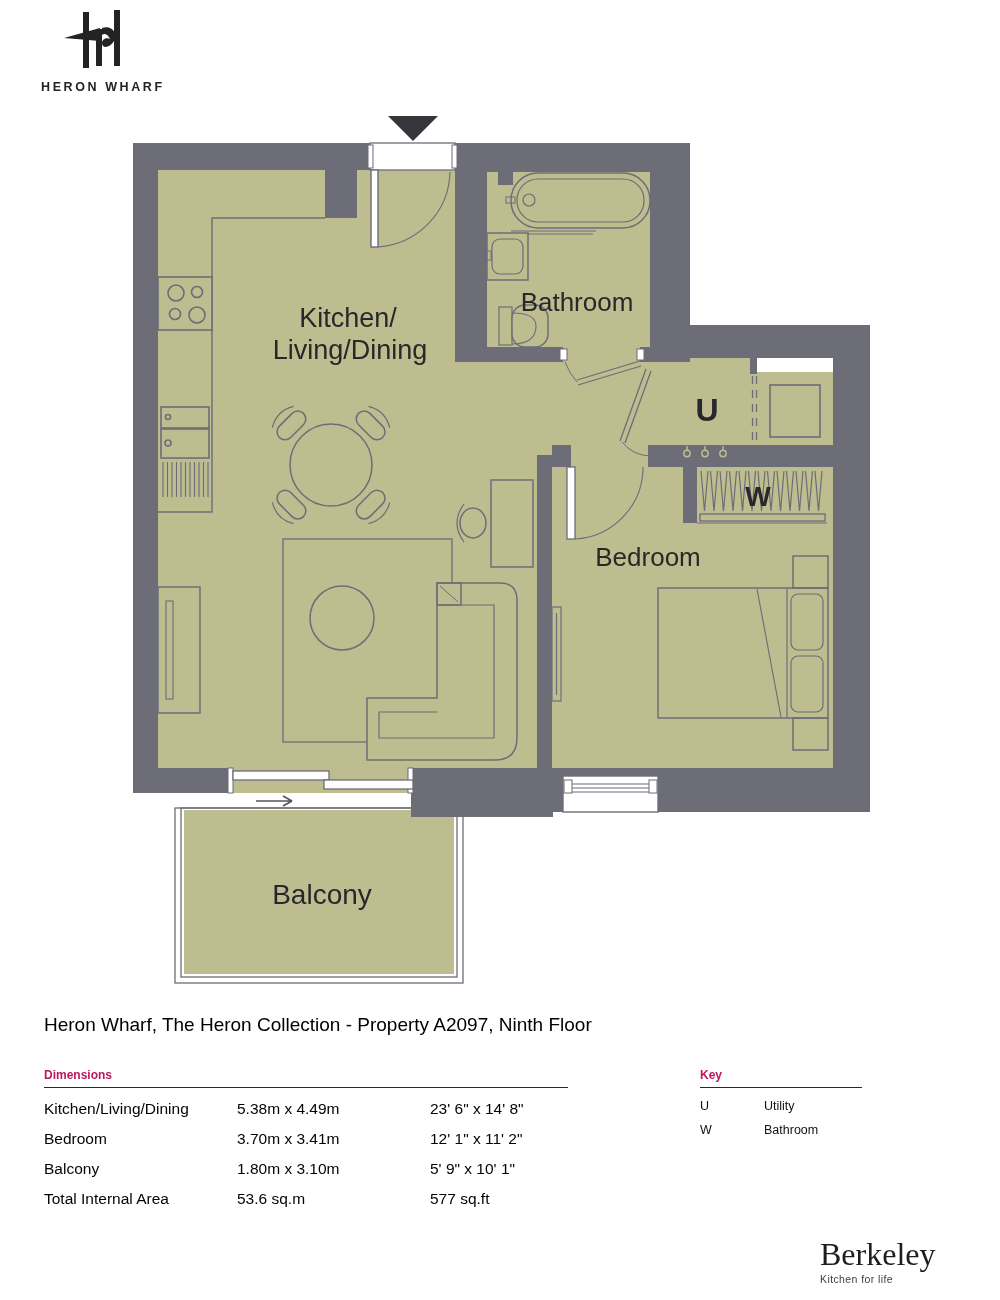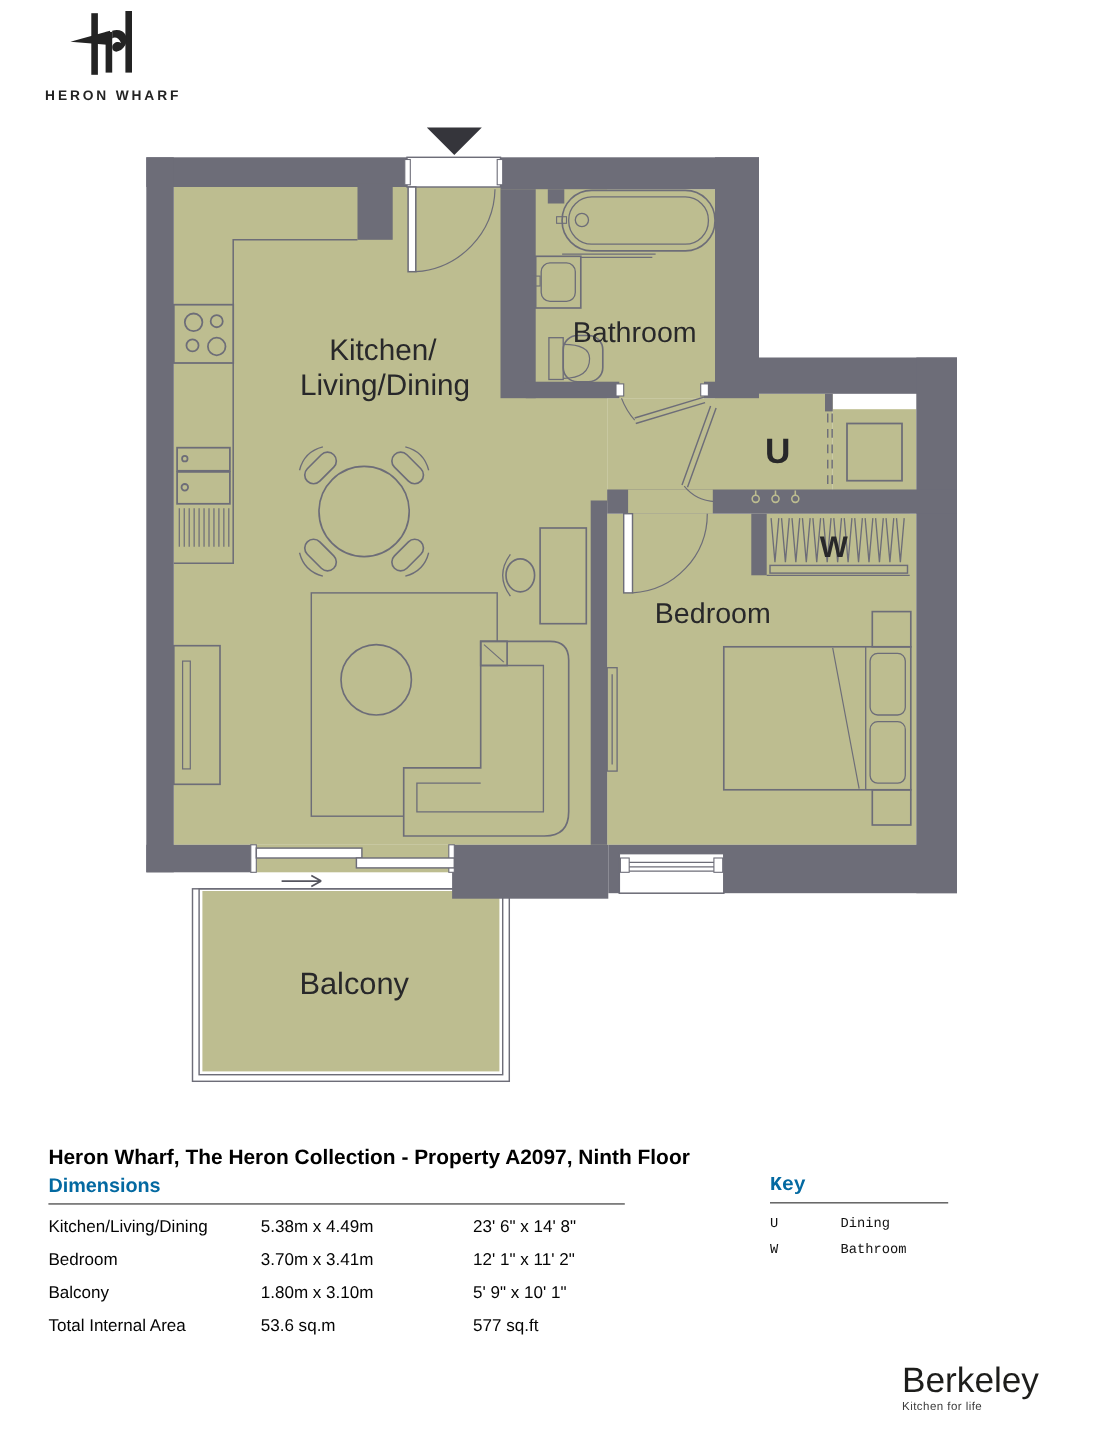--- a/index.html
+++ b/index.html
@@ -5,31 +5,31 @@
   html,body{margin:0;padding:0;background:#ffffff;}
   body{width:1000px;height:1300px;position:relative;font-family:"Liberation Sans",sans-serif;overflow:hidden;}
   .abs{position:absolute;}
   
   #logo{left:40px;top:8px;width:150px;}
   #logo-wordmark{left:41px;top:80px;font-family:Liberation Sans, sans-serif;font-weight:700;font-size:12.5px;letter-spacing:2.6px;color:#232323;}
   
   #plan{left:0;top:0;width:1000px;height:1010px;}
   .room-label{font-family:"Liberation Sans",sans-serif;fill:#28282a;}
   
-  #page-title{left:44px;top:1014px;font-size:19px;font-weight:700;color:#000;margin-top:28px;}
+  #page-title{left:44px;top:1014px;font-size:19px;font-weight:400;color:#000;}
   
   #dims{left:44px;top:1068px;width:524px;}
-  .sec-heading{font-size:18px;font-weight:700;color:#0369a1;padding-bottom:5px;border-bottom:1.5px solid #2a2a2a;margin-bottom:6px;}
+  .sec-heading{font-size:12px;font-weight:700;color:#be185d;padding-bottom:5px;border-bottom:1.5px solid #2a2a2a;margin-bottom:6px;}
   .dim-row{display:grid;grid-template-columns:193px 193px 1fr;height:30px;align-items:center;font-size:15.5px;color:#040404;}
   
-  #key{left:700px;top:1068px;width:162px;font-family:Liberation Mono, monospace;}
+  #key{left:700px;top:1068px;width:162px;}
   .key-row{display:grid;grid-template-columns:64px 1fr;height:24px;align-items:center;font-size:12.5px;color:#111;}
   
   #brand{left:820px;top:1238px;}
-  #brand-name{font-family:Liberation Sans, sans-serif;font-size:32px;color:#1d1d1b;line-height:1.05;}
+  #brand-name{font-family:Liberation Serif, serif;font-size:32px;color:#1d1d1b;line-height:1.05;}
   #brand-tagline{font-size:10.5px;color:#3c3c3c;letter-spacing:0.4px;margin-top:1px;}
 </style>
 </head>
 <body>
 
 <svg id="logo" class="abs" width="150" height="70" viewBox="0 0 150 70">
   <g fill="#232323">
     <rect x="43" y="4" width="6" height="56"></rect>
     <rect x="74" y="2" width="6" height="56"></rect>
     <g>
@@ -268,21 +268,21 @@
     <span>Total Internal Area</span>
     <span>53.6 sq.m</span>
     <span>577 sq.ft</span>
   </div>
 </div>
 
 <div id="key" class="abs">
   <div class="sec-heading">Key</div>
   <div class="key-row">
     <span>U</span>
-    <span>Dining</span>
+    <span>Utility</span>
   </div>
   <div class="key-row">
     <span>W</span>
     <span>Bathroom</span>
   </div>
 </div>
 
 <div id="brand" class="abs">
   <div id="brand-name">Berkeley</div>
   <div id="brand-tagline">Kitchen for life</div>

